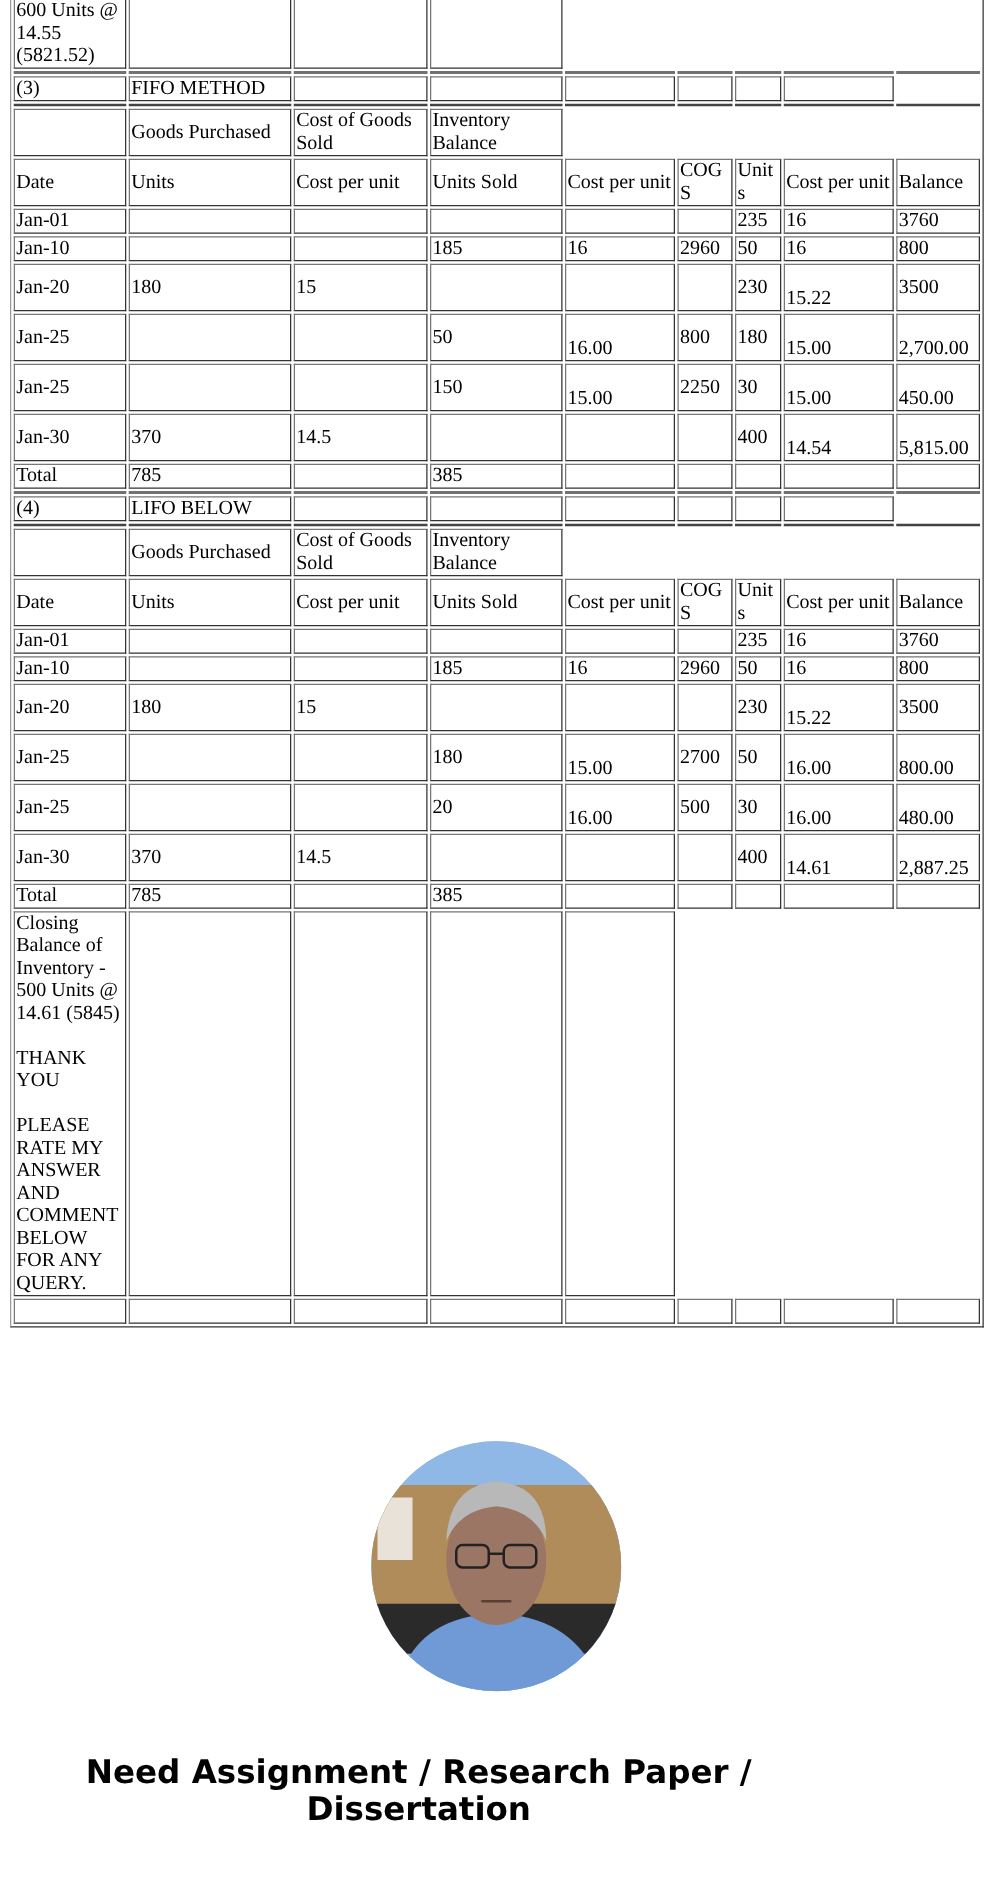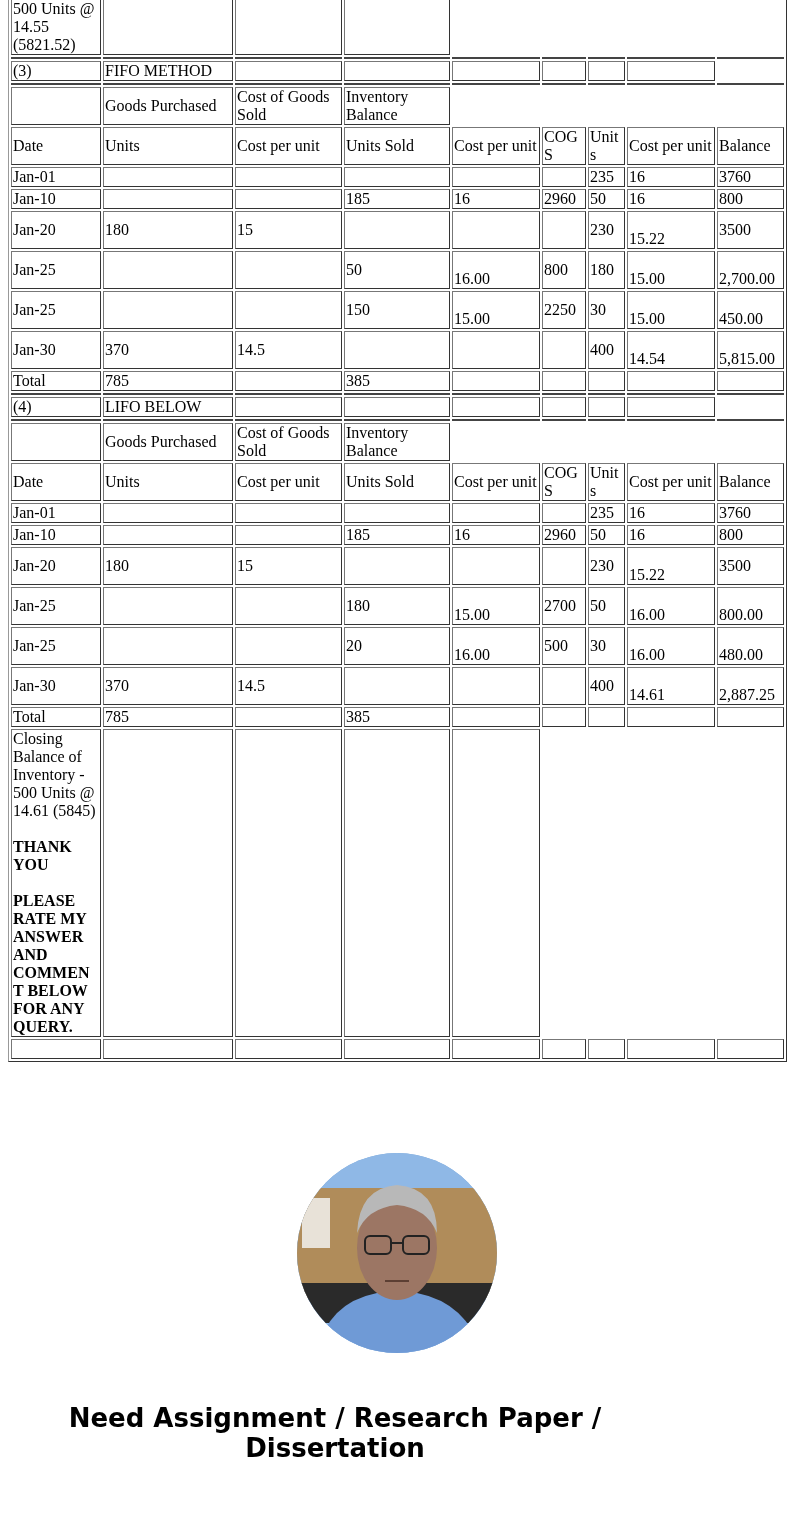--- a/index.html
+++ b/index.html
@@ -6,21 +6,21 @@
   body { width: 794px; height: 1523px; overflow: hidden; position: relative; font-family: "Liberation Serif", serif; font-size: 16px; color: #000; }
   .wrap { position: absolute; left: 8px; top: -8px; width: 778px; }
   table.grid { border-collapse: separate; border-spacing: 2px; border: 1px solid #333; border-left-color: #999; border-top-color: #999; width: 778px; table-layout: fixed; }
   table.grid td { border: 1px solid #777; border-right-color: #333; border-bottom-color: #333; border-top-color: #777; border-left-color: #777; padding: 0 1px; vertical-align: middle; line-height: 18px; font-size: 16px; overflow: hidden; white-space: normal; word-wrap: break-word; }
   table.grid td.blank { border: none; }
   td.bot { vertical-align: bottom !important; }
   td.topv { vertical-align: top !important; }
   tr.sep td { height: 0; padding: 0; line-height: 0; font-size: 0; border-top: 1px solid #444; border-bottom: 1px solid #444; border-left: none; border-right: none; }
   tr.r18 td { height: 18px; }
   tr.r36 td { height: 36px; }
-  .bold { font-weight: bold; }
+  .bold { font-weight: normal; }
   .closing { line-height: 18px; }
   .photo-wrap { position: absolute; left: 297px; top: 1153px; width: 200px; height: 200px; border-radius: 50%; overflow: hidden; background: #7aa6d8; }
   .promo { position: absolute; left: 0; top: 1403px; width: 670px; text-align: center; font-family: "DejaVu Sans", sans-serif; font-weight: bold; font-size: 26px; line-height: 30px; }
 </style>
 </head>
 <body>
 
 <div class="wrap">
 <table class="grid">
   <colgroup>
@@ -30,21 +30,21 @@
         <col style="width:106px">
         <col style="width:88px">
         <col style="width:44px">
         <col style="width:37px">
         <col style="width:88px">
         <col style="width:67px">
   </colgroup>
 
   <tbody>
         <tr style="height:60px">
-    <td class="bot" style="height:50px;padding-top:0"><span>500 Units @ 14.55 (5821.52)</span></td>
+    <td class="bot" style="height:50px;padding-top:0"><span>600 Units @ 14.55 (5821.52)</span></td>
     <td></td>
     <td></td>
     <td></td>
     <td class="blank" colspan="5"></td>
   </tr>
   <tr class="sep">
           <td></td>
           <td></td>
           <td></td>
           <td></td>

